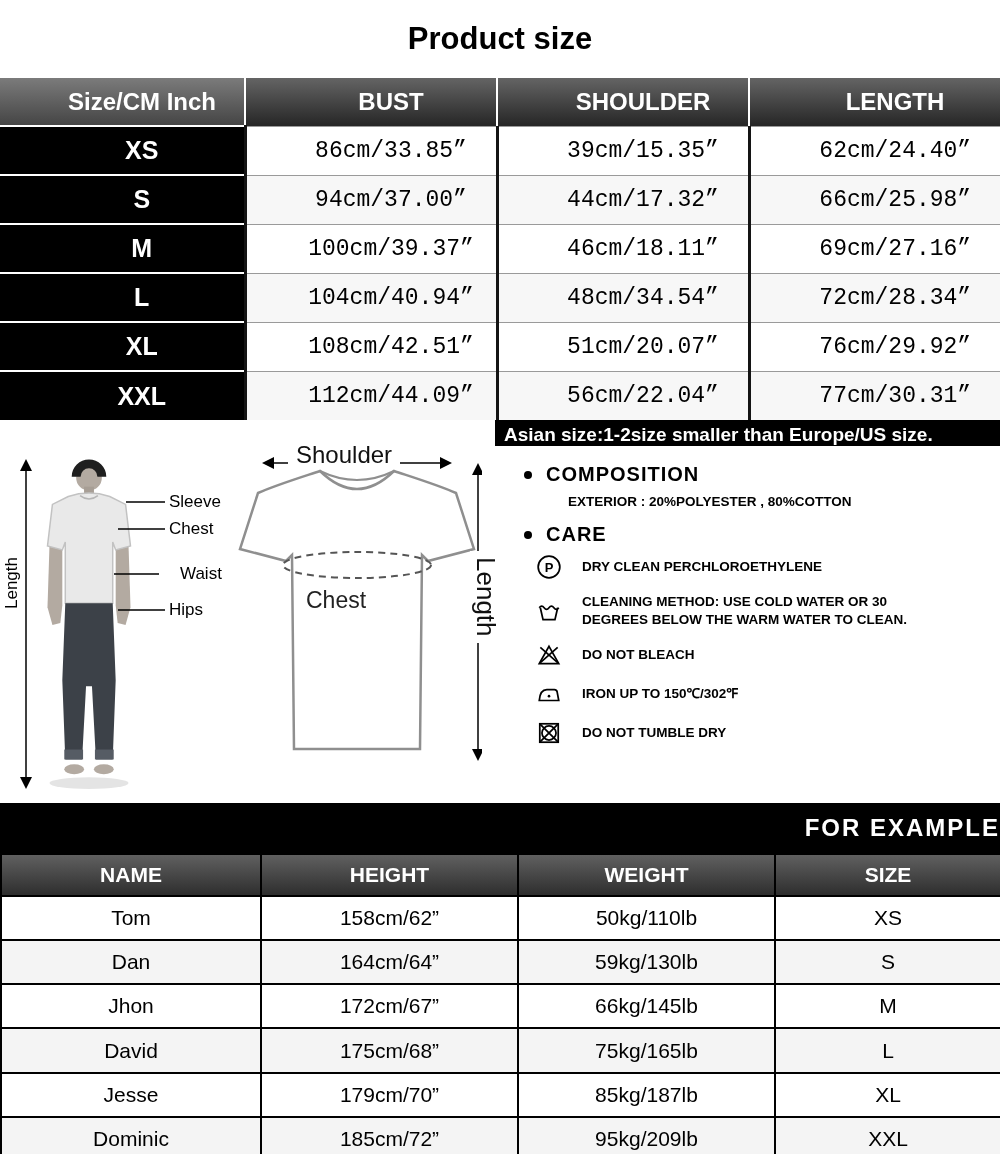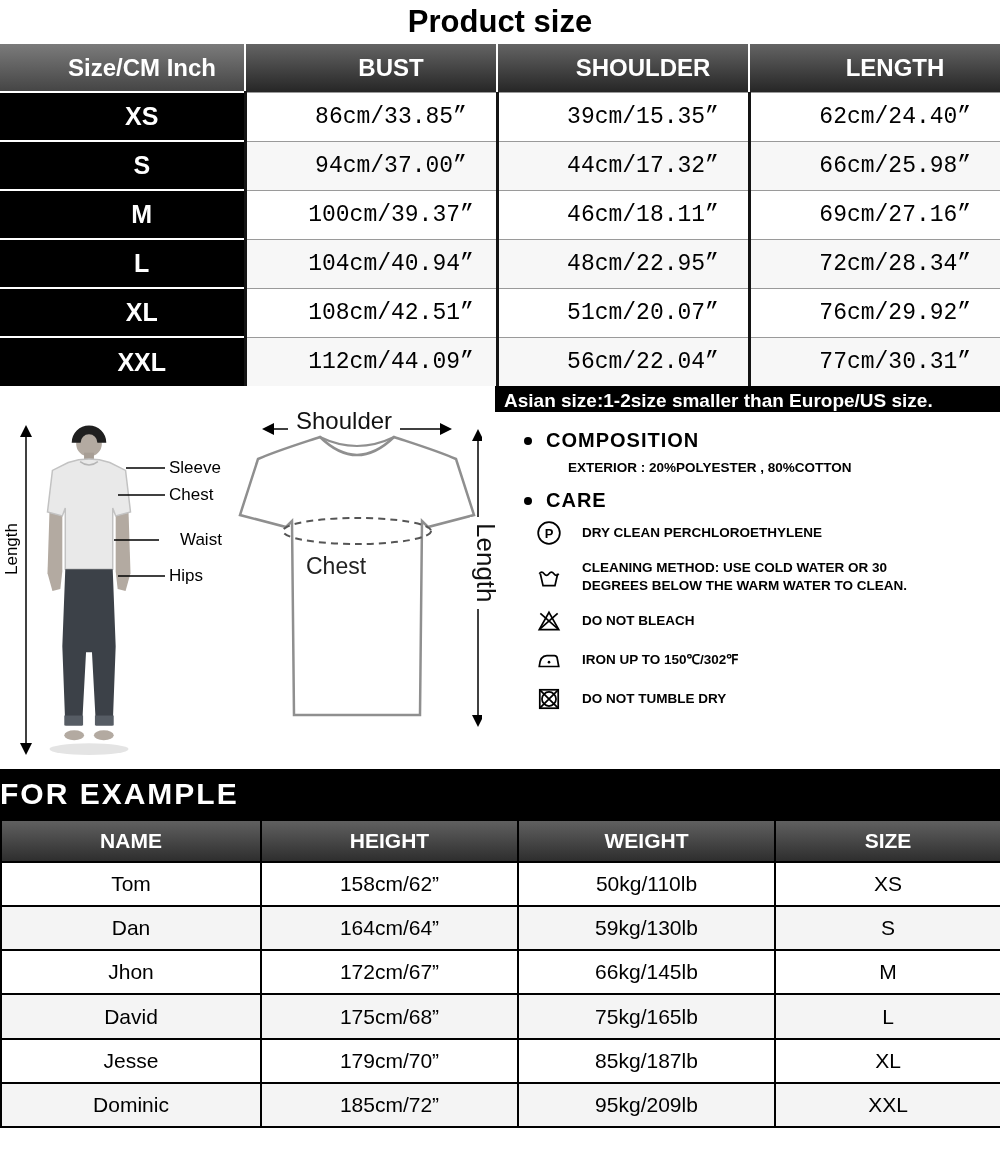--- a/index.html
+++ b/index.html
@@ -1,20 +1,20 @@
 <!DOCTYPE html>
 <html><head>
 <meta charset="utf-8">
 <style>
   * { margin:0; padding:0; box-sizing:border-box; }
   html,body { background:#fff; }
   body { font-family:"Liberation Sans", sans-serif; color:#000; }
   .page { width:1000px; height:1154px; position:relative; overflow:hidden; background:#fff; margin:0 auto; }
 
-  .title { text-align:center; font-size:31px; line-height:36px; padding:4px 0; font-weight:bold; color:#000; }
+  .title { text-align:center; font-size:31px; line-height:36px; padding:21px 0; font-weight:bold; color:#000; }
 
   
   .size-table { width:1000px; height:342px; border-collapse:collapse; table-layout:fixed; }
   .size-table th, .size-table td { text-align:center; vertical-align:middle;padding-left:40px; }
   .size-table thead th {
     height:48px; color:#fff; font-size:24px; font-weight:bold;
     background:linear-gradient(180deg,#646464,#262626);
     border-left:2px solid #fff;
   }
   .size-table thead th.corner { background:linear-gradient(180deg,#7b7b7b,#454545); border-left:none; }
@@ -51,22 +51,22 @@
   .bullet-dot { width:8px; height:8px; border-radius:50%; background:#000; flex:0 0 8px; }
   .bullet-text { font-size:20px; font-weight:bold; letter-spacing:1px; }
   .comp-detail { margin:4px 0 14px 44px; font-size:13.5px; font-weight:bold; }
   .care-list { margin-top:8px; display:flex; flex-direction:column; gap:13px; }
   .care-item { display:flex; align-items:center; gap:18px; padding-left:10px; }
   .care-icon { flex:0 0 30px; display:flex; justify-content:center; align-items:center; }
   .care-text { font-size:13.5px; font-weight:bold; line-height:1.35; width:372px; }
 
   
   .example-banner {
-    height:50px; background:#000; color:#fff; text-align:left;
-    font-size:30px; font-weight:bold; line-height:50px; letter-spacing:2px;
+    height:50px; background:#000; color:#fff; text-align:right;
+    font-size:24px; font-weight:bold; line-height:50px; letter-spacing:2px;
   }
   .example-wrap { height:309px; background:#a16207; }
   .example-table { width:1000px; height:309px; border-collapse:collapse; table-layout:fixed; }
   .example-table th, .example-table td { border:2px solid #000; text-align:center; vertical-align:middle; }
   .example-table thead th {
     height:42px; color:#fff; font-size:21px; font-weight:bold;
     background:linear-gradient(180deg,#606060,#2e2e2e);
   }
   .example-table tbody td { background:#fff; font-size:21px; }
   .example-table tbody tr:nth-child(even) td { background:#f4f4f4; }
@@ -108,21 +108,21 @@
       </tr>
       <tr>
         <td class="size-label">M</td>
         <td class="data">100cm/39.37”</td>
         <td class="data">46cm/18.11”</td>
         <td class="data">69cm/27.16”</td>
       </tr>
       <tr>
         <td class="size-label">L</td>
         <td class="data">104cm/40.94”</td>
-        <td class="data">48cm/22.95”</td>
+        <td class="data">48cm/34.54”</td>
         <td class="data">72cm/28.34”</td>
       </tr>
       <tr>
         <td class="size-label">XL</td>
         <td class="data">108cm/42.51”</td>
         <td class="data">51cm/20.07”</td>
         <td class="data">76cm/29.92”</td>
       </tr>
       <tr>
         <td class="size-label">XXL</td>

